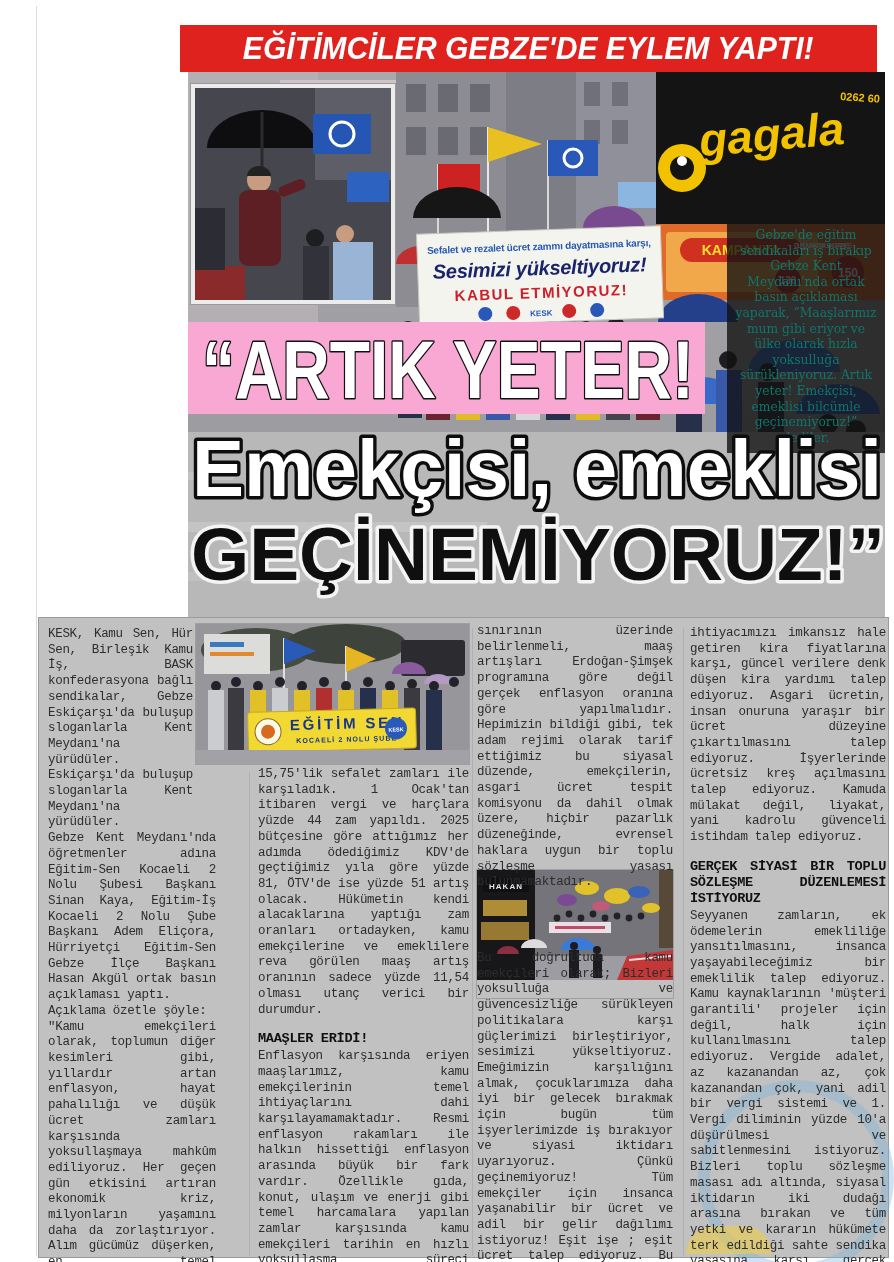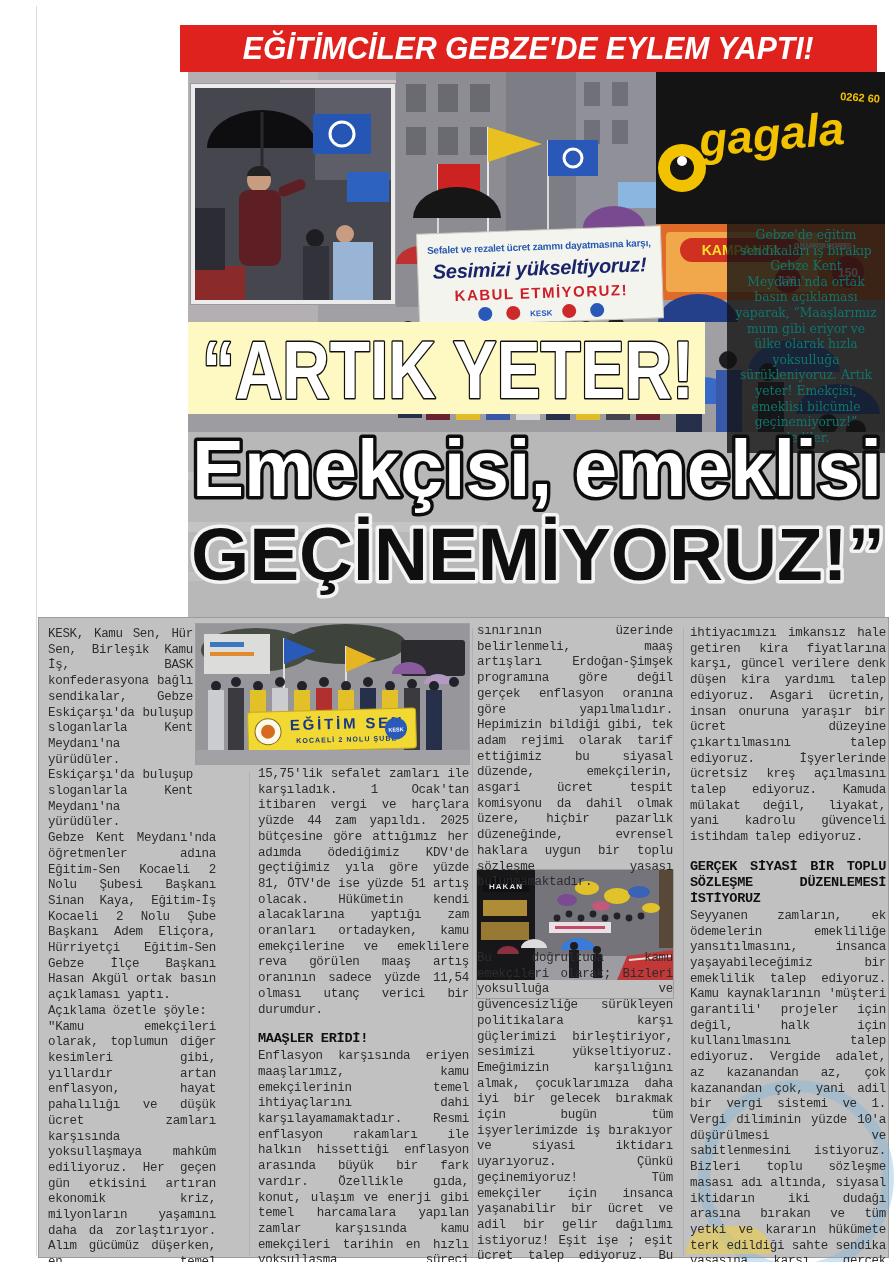--- a/index.html
+++ b/index.html
@@ -20,21 +20,21 @@
          box-shadow:0 0 0 1px #9a9a9a;}
   .ph2{position:absolute;left:196px;top:624px;width:273px;height:140px;box-shadow:0 0 0 1px #9f9f9f;}
   .ph3{position:absolute;left:477px;top:870px;width:196px;height:128px;box-shadow:0 0 0 1px #9f9f9f;text-align:right;}
 
   
   .quote-box{position:absolute;left:727px;top:221px;width:158px;background:rgba(18,18,18,.80);
              color:#0f766e;font-family:"DejaVu Serif",serif;font-size:12.3px;line-height:15.6px;
              text-align:center;padding:7px 5px;box-sizing:border-box;}
 
   
-  .red-band{position:absolute;left:188px;top:322px;width:517px;height:92px;background:#fef9c3;}
+  .red-band{position:absolute;left:188px;top:322px;width:517px;height:92px;background:#f9a8d4;}
   .hsvg{position:absolute;overflow:visible;}
   .ht{font-family:"Liberation Sans",sans-serif;font-weight:bold;paint-order:stroke;stroke-linejoin:round;}
 
   
   .body-panel{position:absolute;left:38px;top:617px;width:851px;height:641px;background:#c1c1c1;
               border:1px solid #9b9b9b;box-sizing:border-box;}
   .rule{position:absolute;width:1px;background:#b0b0b0;}
   .col{position:absolute;color:#2d2d2d;font-size:12.5px;line-height:15.7px;text-align:justify;
        letter-spacing:-.3px;z-index:2;font-family:Liberation Mono, monospace;}
   .col p{margin:0;}

